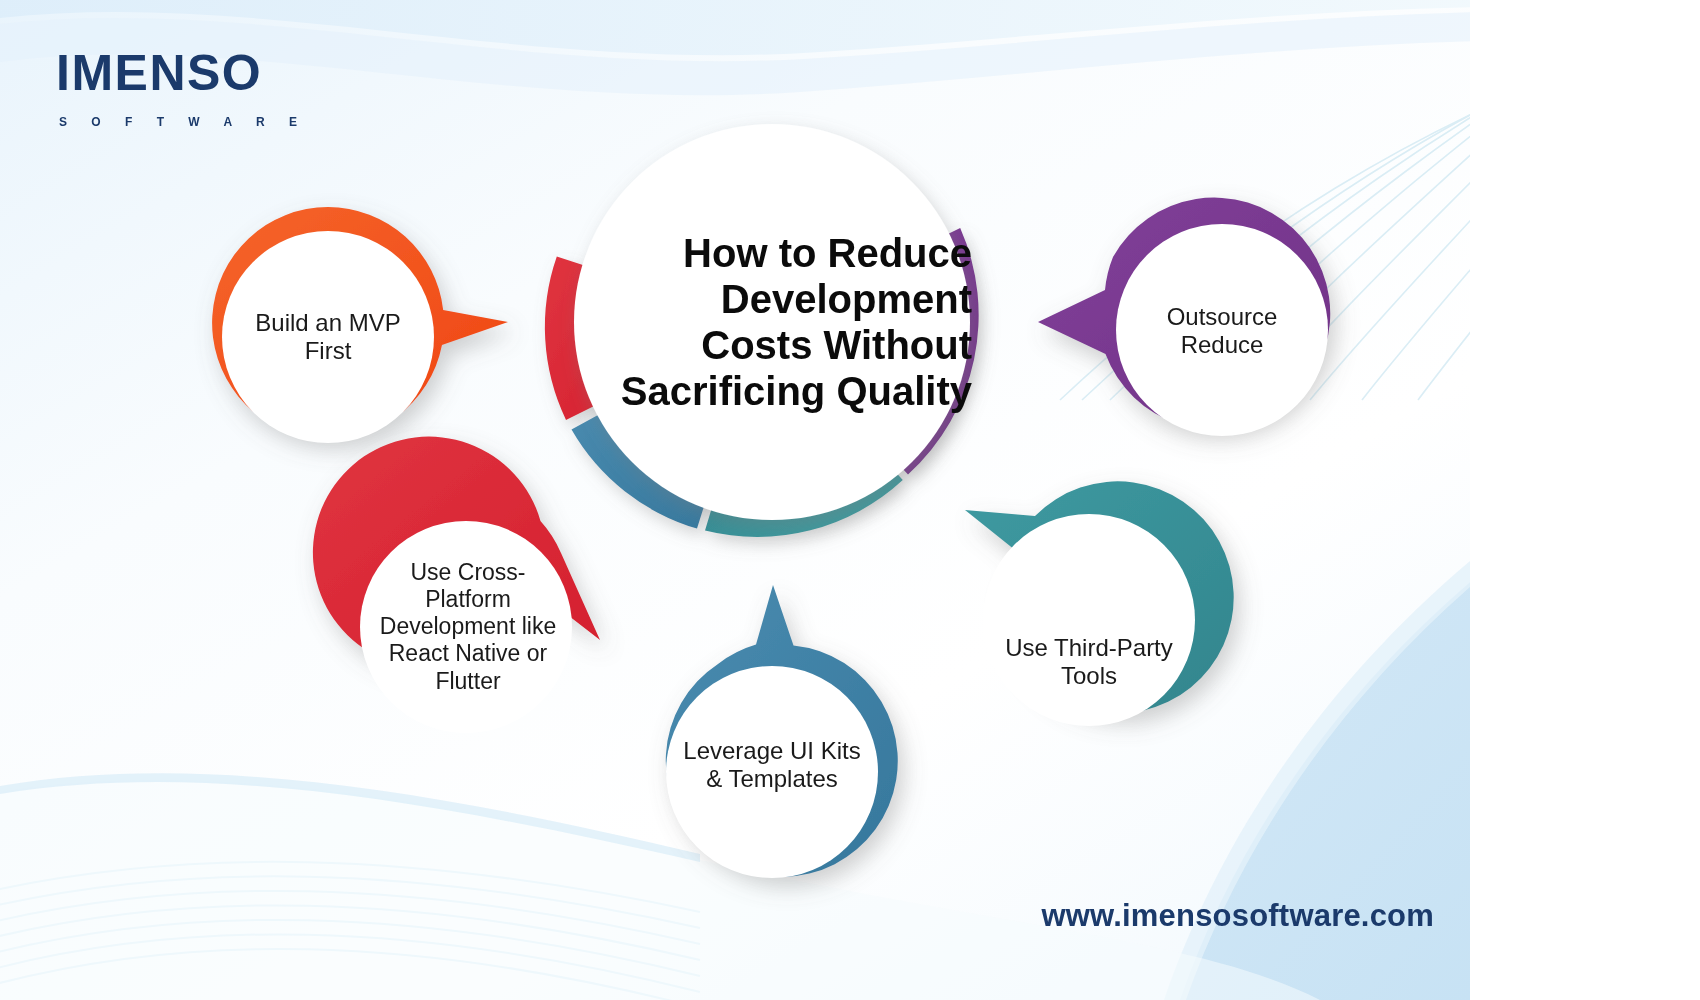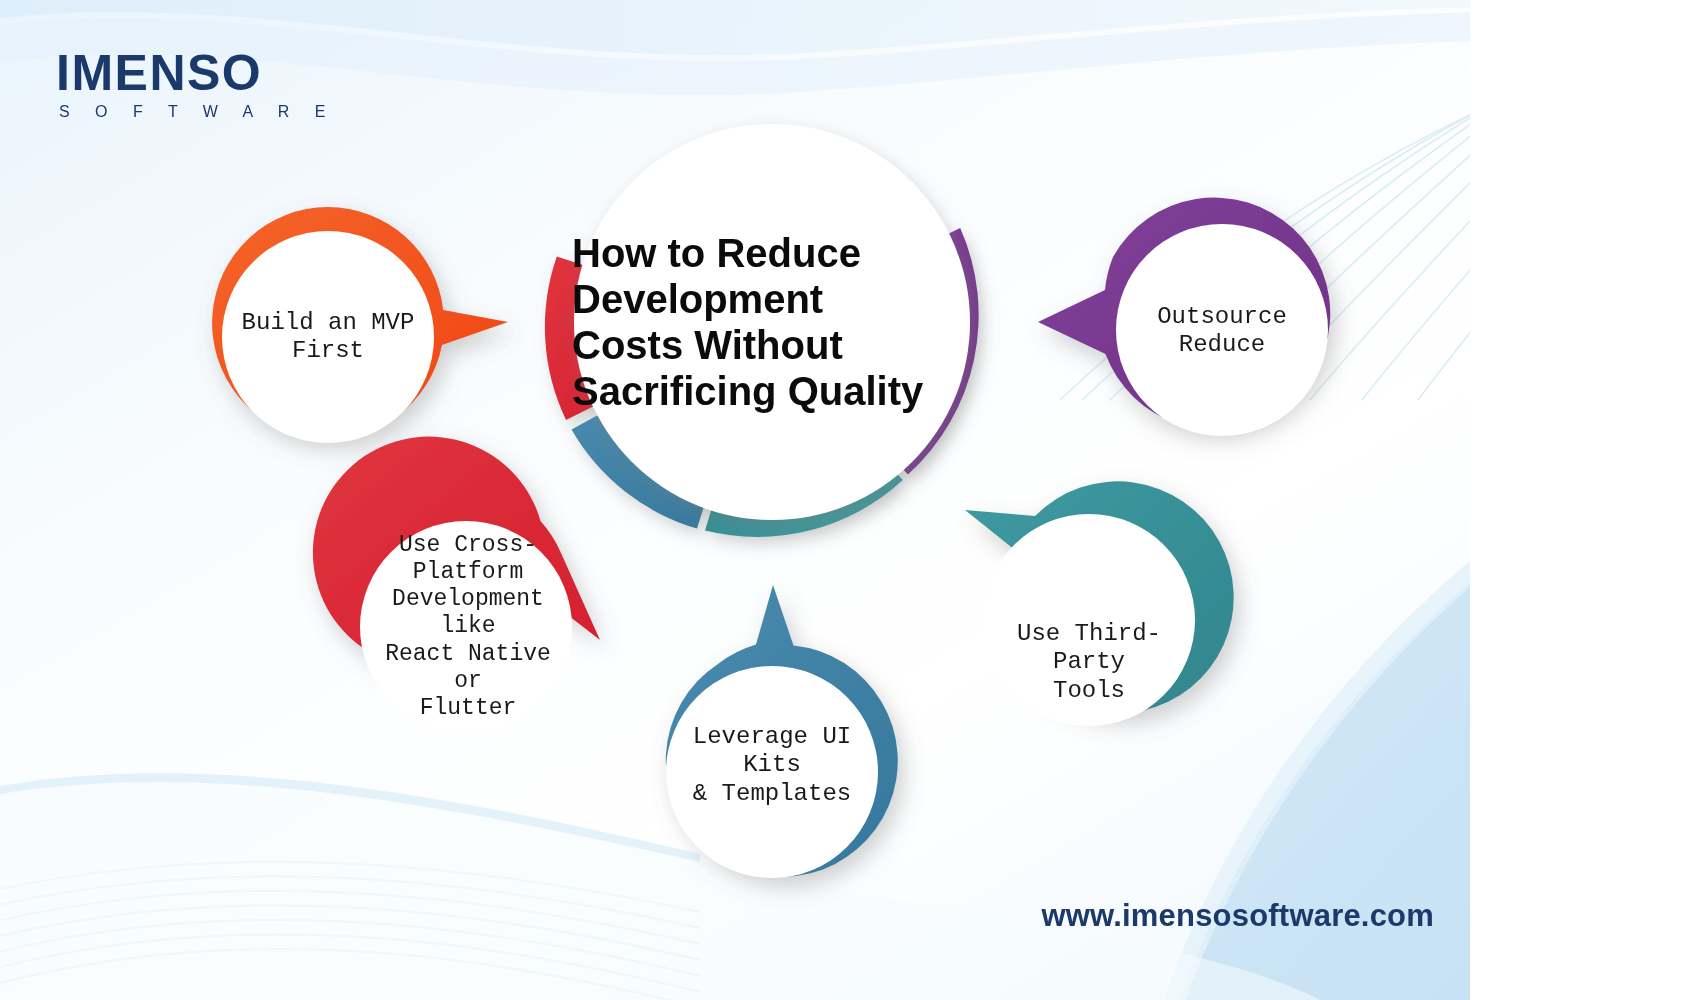--- a/index.html
+++ b/index.html
@@ -34,25 +34,25 @@
   }
   #logo .logo-main {
     font-size: 50px;
     font-weight: bold;
     letter-spacing: 1.5px;
     color: #1b3a6b;
     line-height: 1;
     font-family: "Liberation Sans", sans-serif;
   }
   #logo .logo-sub {
-    font-size: 16px;
-    font-weight: normal;
+    font-size: 12px;
+    font-weight: bold;
     letter-spacing: 10.5px;
     color: #1b3a6b;
-    margin-top: 6px;
+    margin-top: 18px;
     margin-left: 3px;
     line-height: 1;
   }
 
   
   #website {
     position: absolute;
     right: 36px;
     bottom: 66px;
     font-size: 31px;
@@ -72,31 +72,31 @@
   }
 
   
   .node-label {
     position: absolute;
     transform: translate(-50%, -50%);
     text-align: center;
     color: #1a1a1a;
     font-size: 24px;
     line-height: 1.18;
-    font-family: Liberation Mono, monospace;
+    font-family: Liberation Sans, sans-serif;
     white-space: pre-line;
     pointer-events: none;
   }
   #center-title {
     position: absolute;
     left: 772px;
     top: 322px;
     transform: translate(-50%, -50%);
     width: 400px;
-    text-align: left;
+    text-align: right;
     font-size: 40px;
     font-weight: bold;
     line-height: 1.15;
     color: #0b0b0b;
     white-space: pre-line;
     pointer-events: none;
     font-family: "Liberation Sans", sans-serif;
   }
 </style>
 </head>

